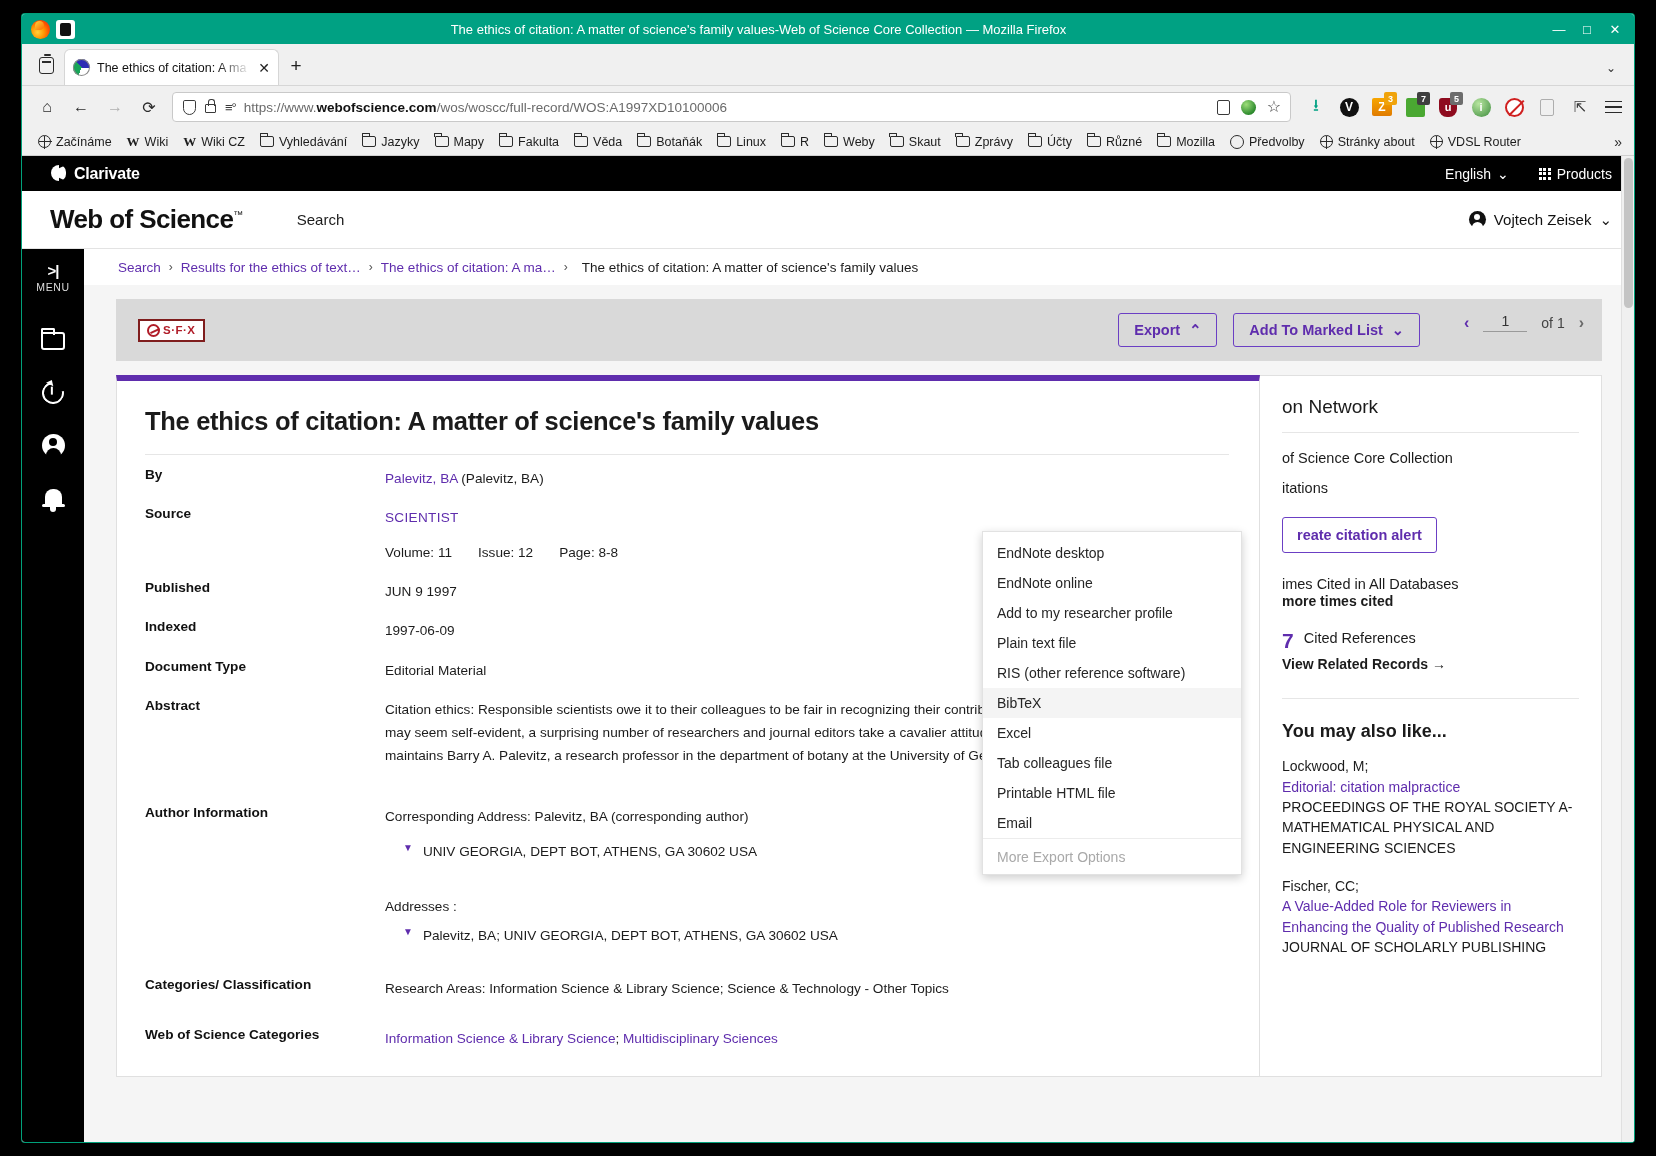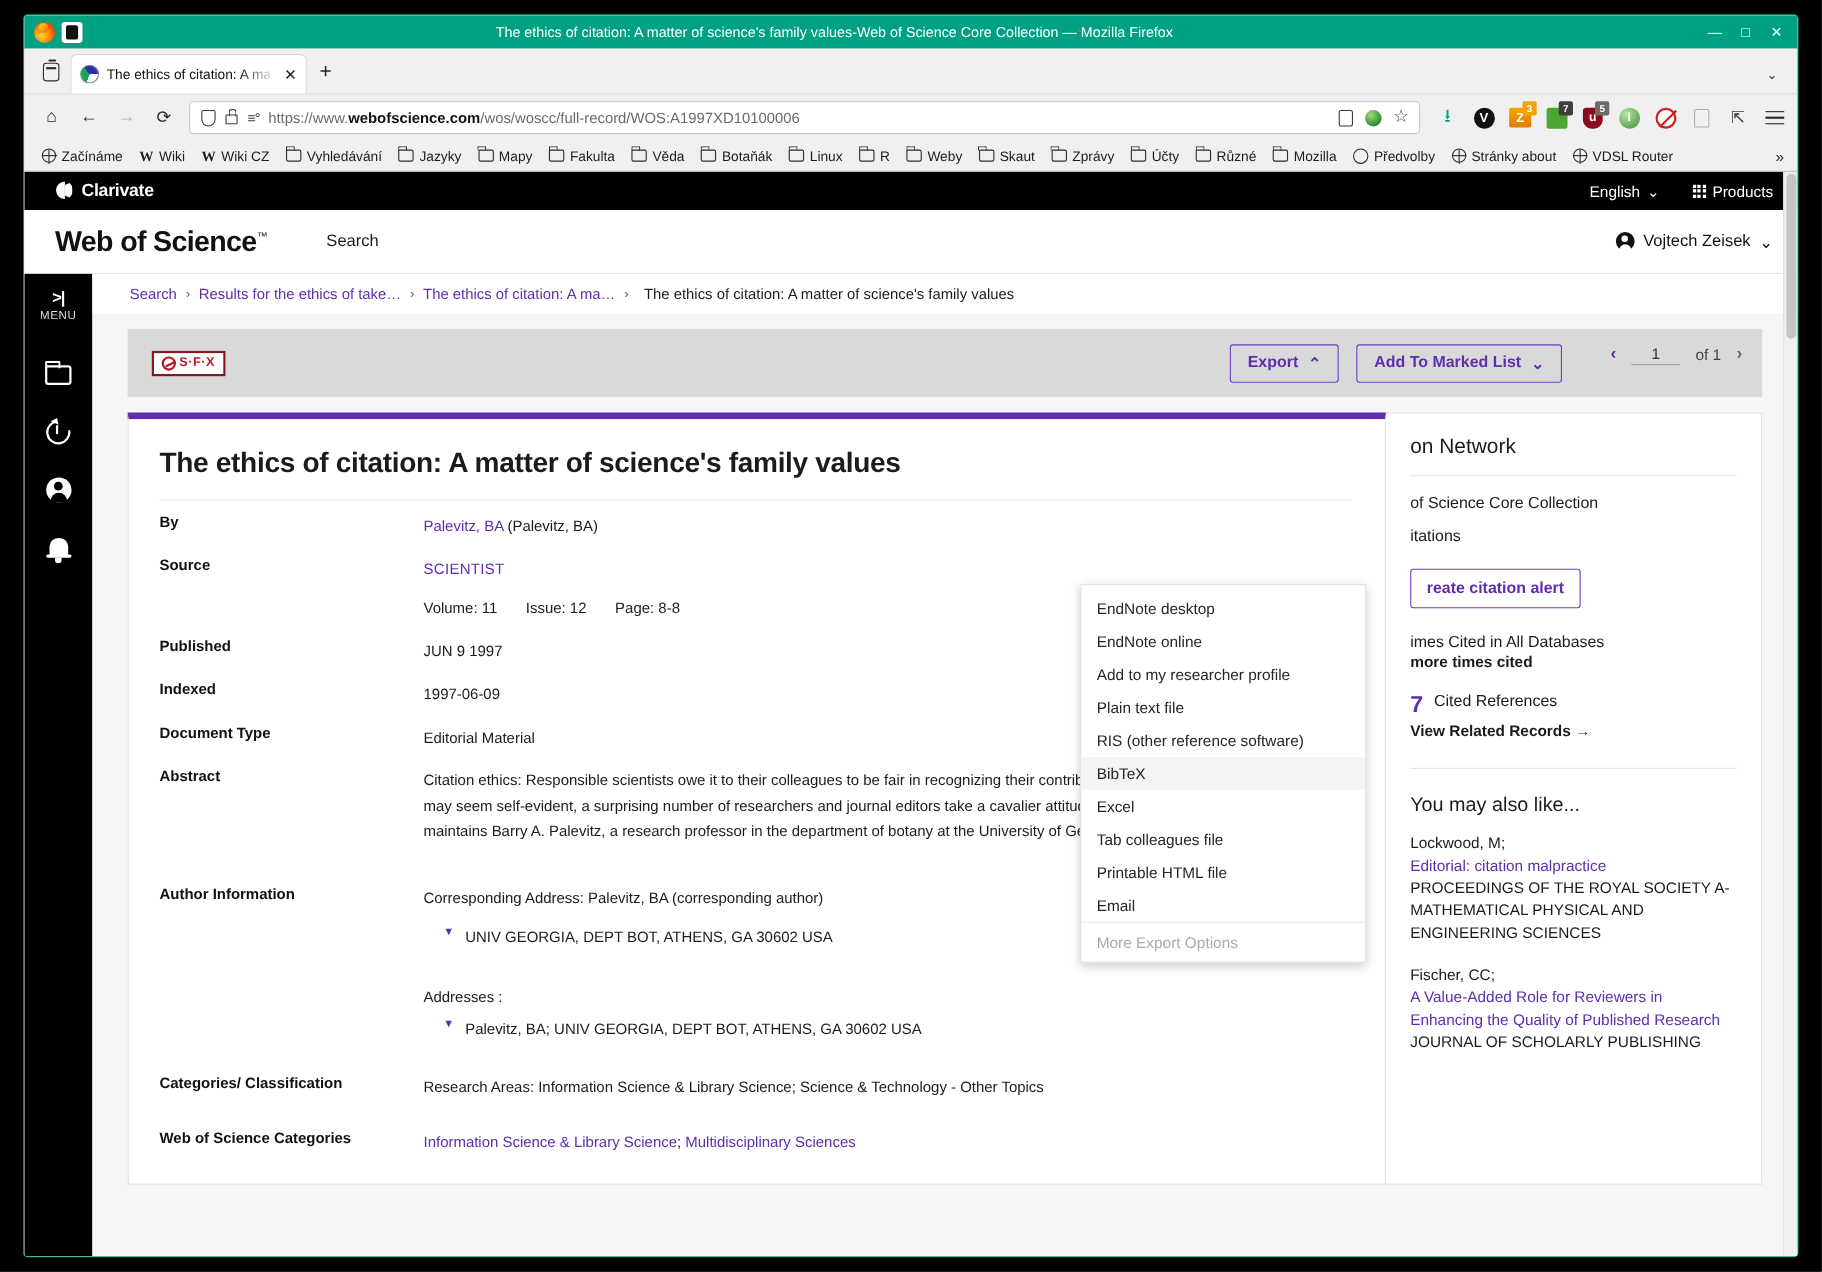--- a/index.html
+++ b/index.html
@@ -343,21 +343,21 @@
   .rp-title { font-size: 19px; color: #1b1b1b; }
   .rp-rule { height:1px;background:#e6e6e6;margin:14px 0 16px 0;}
   .rp-count-row { display:flex; align-items:flex-start; gap: 10px; margin-bottom: 4px;}
   .rp-num { color:#5f2dad; font-size: 21px; font-weight: 700; line-height: 1.1;}
   .rp-lbl { font-size: 14.5px; color:#1b1b1b; line-height:1.25; }
   .rp-btn {
     border:1.5px solid #6b3fc4; color:#5f2dad; background:#fff;
     border-radius:3px; padding: 9px 14px; font-size:14.5px; font-weight:700; display:inline-block;
   }
   .rp-bold { font-weight: 700; font-size: 14px; color:#1b1b1b; }
-  .rp-sect-title { font-size: 18px; color:#1b1b1b; margin-bottom: 14px;}
+  .rp-sect-title { font-size: 18px; color:#1b1b1b; margin-bottom: 14px; font-weight: bold;}
   .rp-item { margin-bottom: 18px; font-size: 14px; color:#1b1b1b; line-height:1.45;}
   .rp-item .au { display:block; }
   .rp-item .ti { display:block; color:#5f2dad; }
   .rp-item .jn { display:block; }
   
   #export-menu {
     position: absolute;
     left: 960px; top: 375px;
     width: 260px;
     background: #ffffff;
@@ -606,21 +606,21 @@
         <div class="side-ico">
               <span class="ic-bell"></span>
             </div>
       </div>
 
       <div id="content-col">
 
         <div id="breadcrumb">
           <span class="bc-link">Search</span>
           <span class="bc-sep">›</span>
-          <span class="bc-link">Results for the ethics of take…</span>
+          <span class="bc-link">Results for the ethics of text…</span>
           <span class="bc-sep">›</span>
           <span class="bc-link">The ethics of citation: A ma…</span>
           <span class="bc-sep">›</span>
           <span class="bc-current">The ethics of citation: A matter of science's family values</span>
         </div>
 
         <div id="actionbar">
           <div class="sfx">
             <span class="sfx-circle"></span>
             <span class="sfx-text">S·F·X</span>

